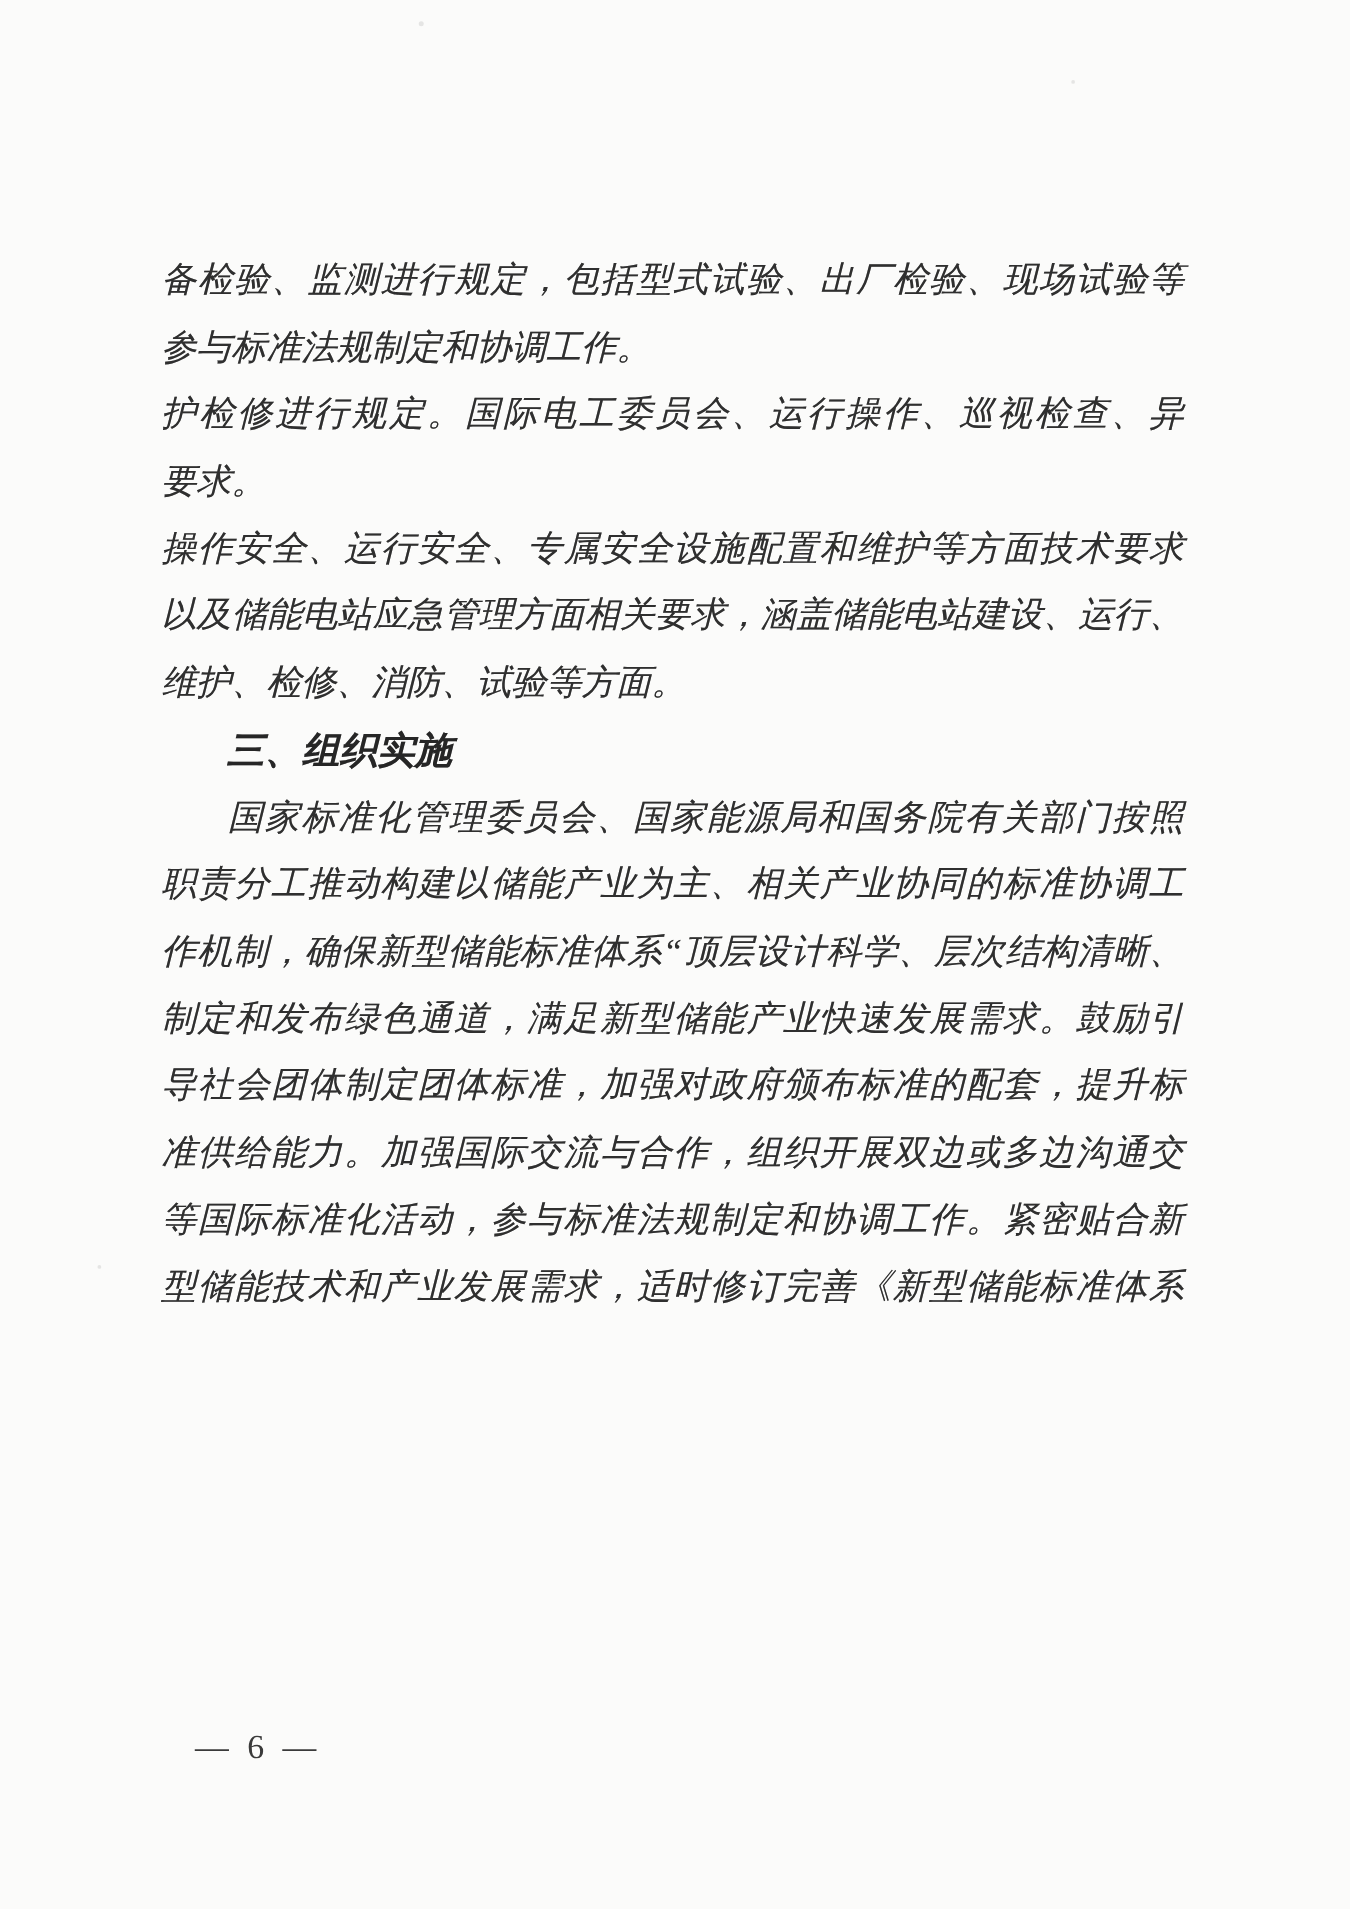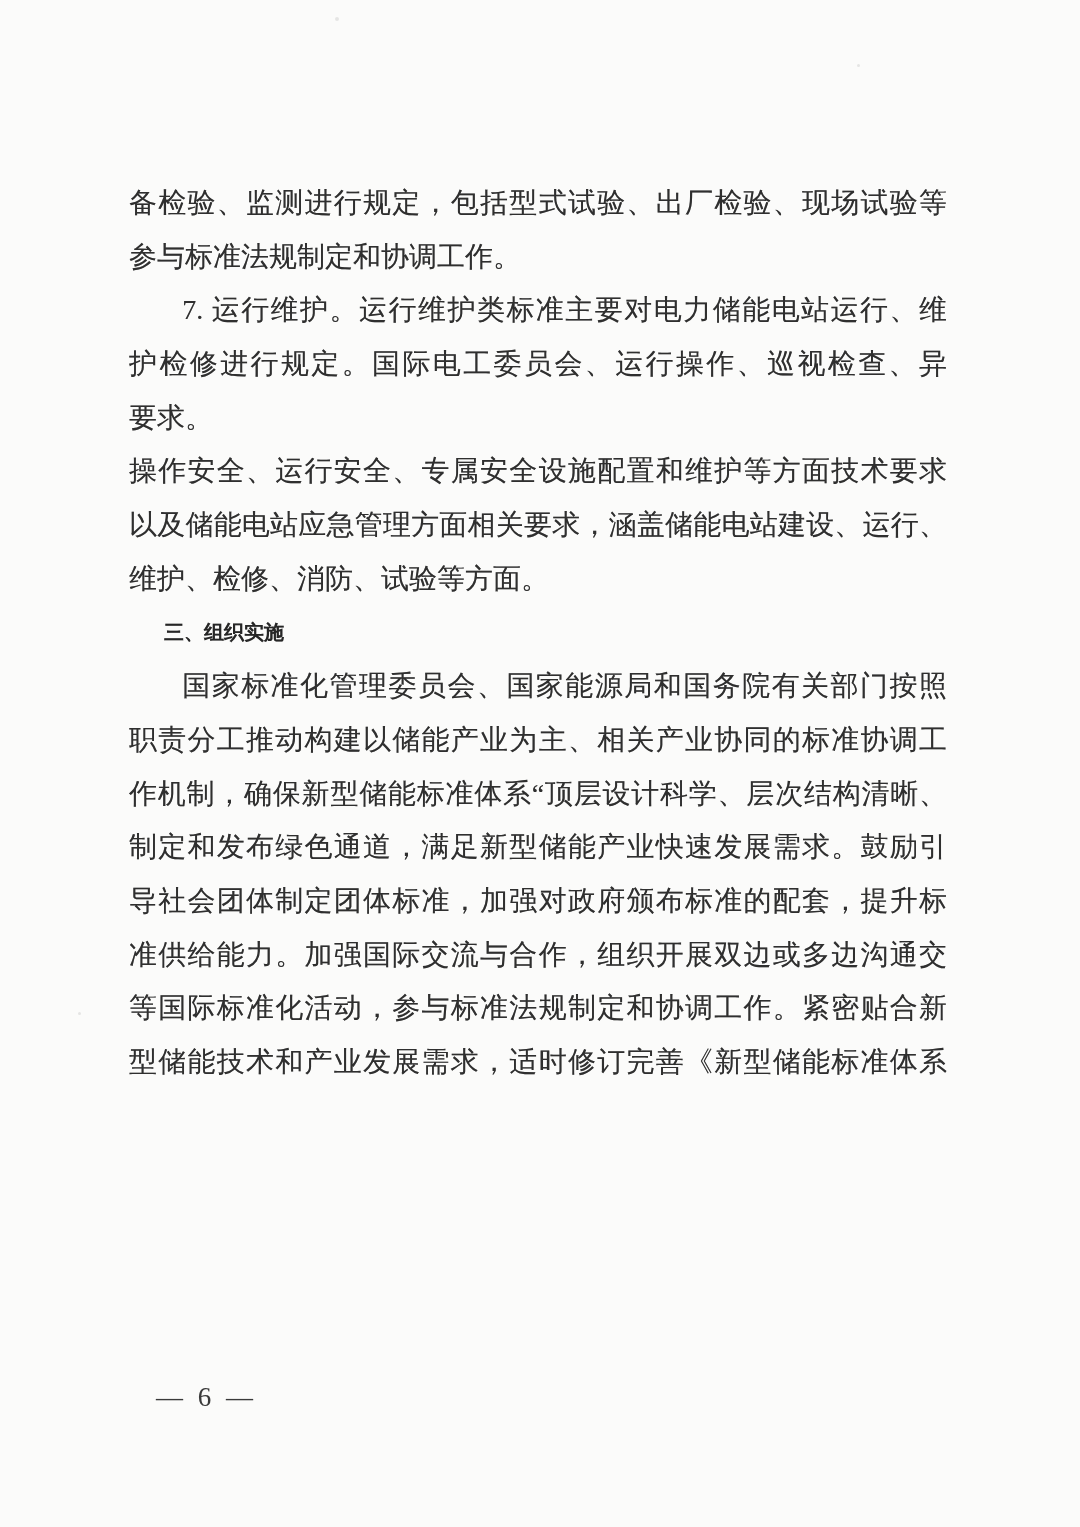--- a/index.html
+++ b/index.html
@@ -11,43 +11,44 @@
     height: 1527px;
     position: relative;
     background: #fbfbfa;
     color: #2f2f2f;
     font-family: "Liberation Serif", "DejaVu Serif", serif;
     overflow: hidden;
   }
   .doc {
     position: absolute;
     left: 129px;
-    top: 176px;
+    top: 198px;
     width: 818px;
     font-size: 28px;
     line-height: 53.7px;
     text-shadow: 0 0 0.5px rgba(47,47,47,0.45);
+    font-style: italic;
   }
   .ln {
     height: 53.7px;
     text-align: justify;
     text-align-last: justify;
   }
   .ln.short {
     text-align-last: left;
   }
   .ln.ind {
     text-indent: 1.9em;
   }
   .heading {
     height: 53.7px;
     line-height: 53.7px;
     font-family: "Liberation Sans", "DejaVu Sans", sans-serif;
     font-weight: bold;
-    font-size: 20px;
+    font-size: 30px;
     color: #262626;
     text-indent: 1.75em;
     text-align: left;
   }
   .footer {
     position: absolute;
     left: 156px;
     top: 1372px;
     font-size: 27px;
     line-height: 50px;
@@ -64,21 +65,20 @@
   .speck.s3 { left: 78px;  top: 1012px; width: 3px; height: 3px; }
 </style>
 </head>
 <body>
 
 <main>
 
   <div class="doc">
     <div class="ln">备检验、监测进行规定，包括型式试验、出厂检验、现场试验等</div>
     <div class="ln short">参与标准法规制定和协调工作。</div>
-    <div class="ln ind">7. 运行维护。运行维护类标准主要对电力储能电站运行、维</div>
     <div class="ln">护检修进行规定。国际电工委员会、运行操作、巡视检查、异</div>
     <div class="ln short">要求。</div>
     <div class="ln">操作安全、运行安全、专属安全设施配置和维护等方面技术要求</div>
     <div class="ln">以及储能电站应急管理方面相关要求，涵盖储能电站建设、运行、</div>
     <div class="ln short">维护、检修、消防、试验等方面。</div>
     <div class="heading">三、组织实施</div>
     <div class="ln ind">国家标准化管理委员会、国家能源局和国务院有关部门按照</div>
     <div class="ln">职责分工推动构建以储能产业为主、相关产业协同的标准协调工</div>
     <div class="ln">作机制，确保新型储能标准体系“顶层设计科学、层次结构清晰、</div>
     <div class="ln">制定和发布绿色通道，满足新型储能产业快速发展需求。鼓励引</div>

